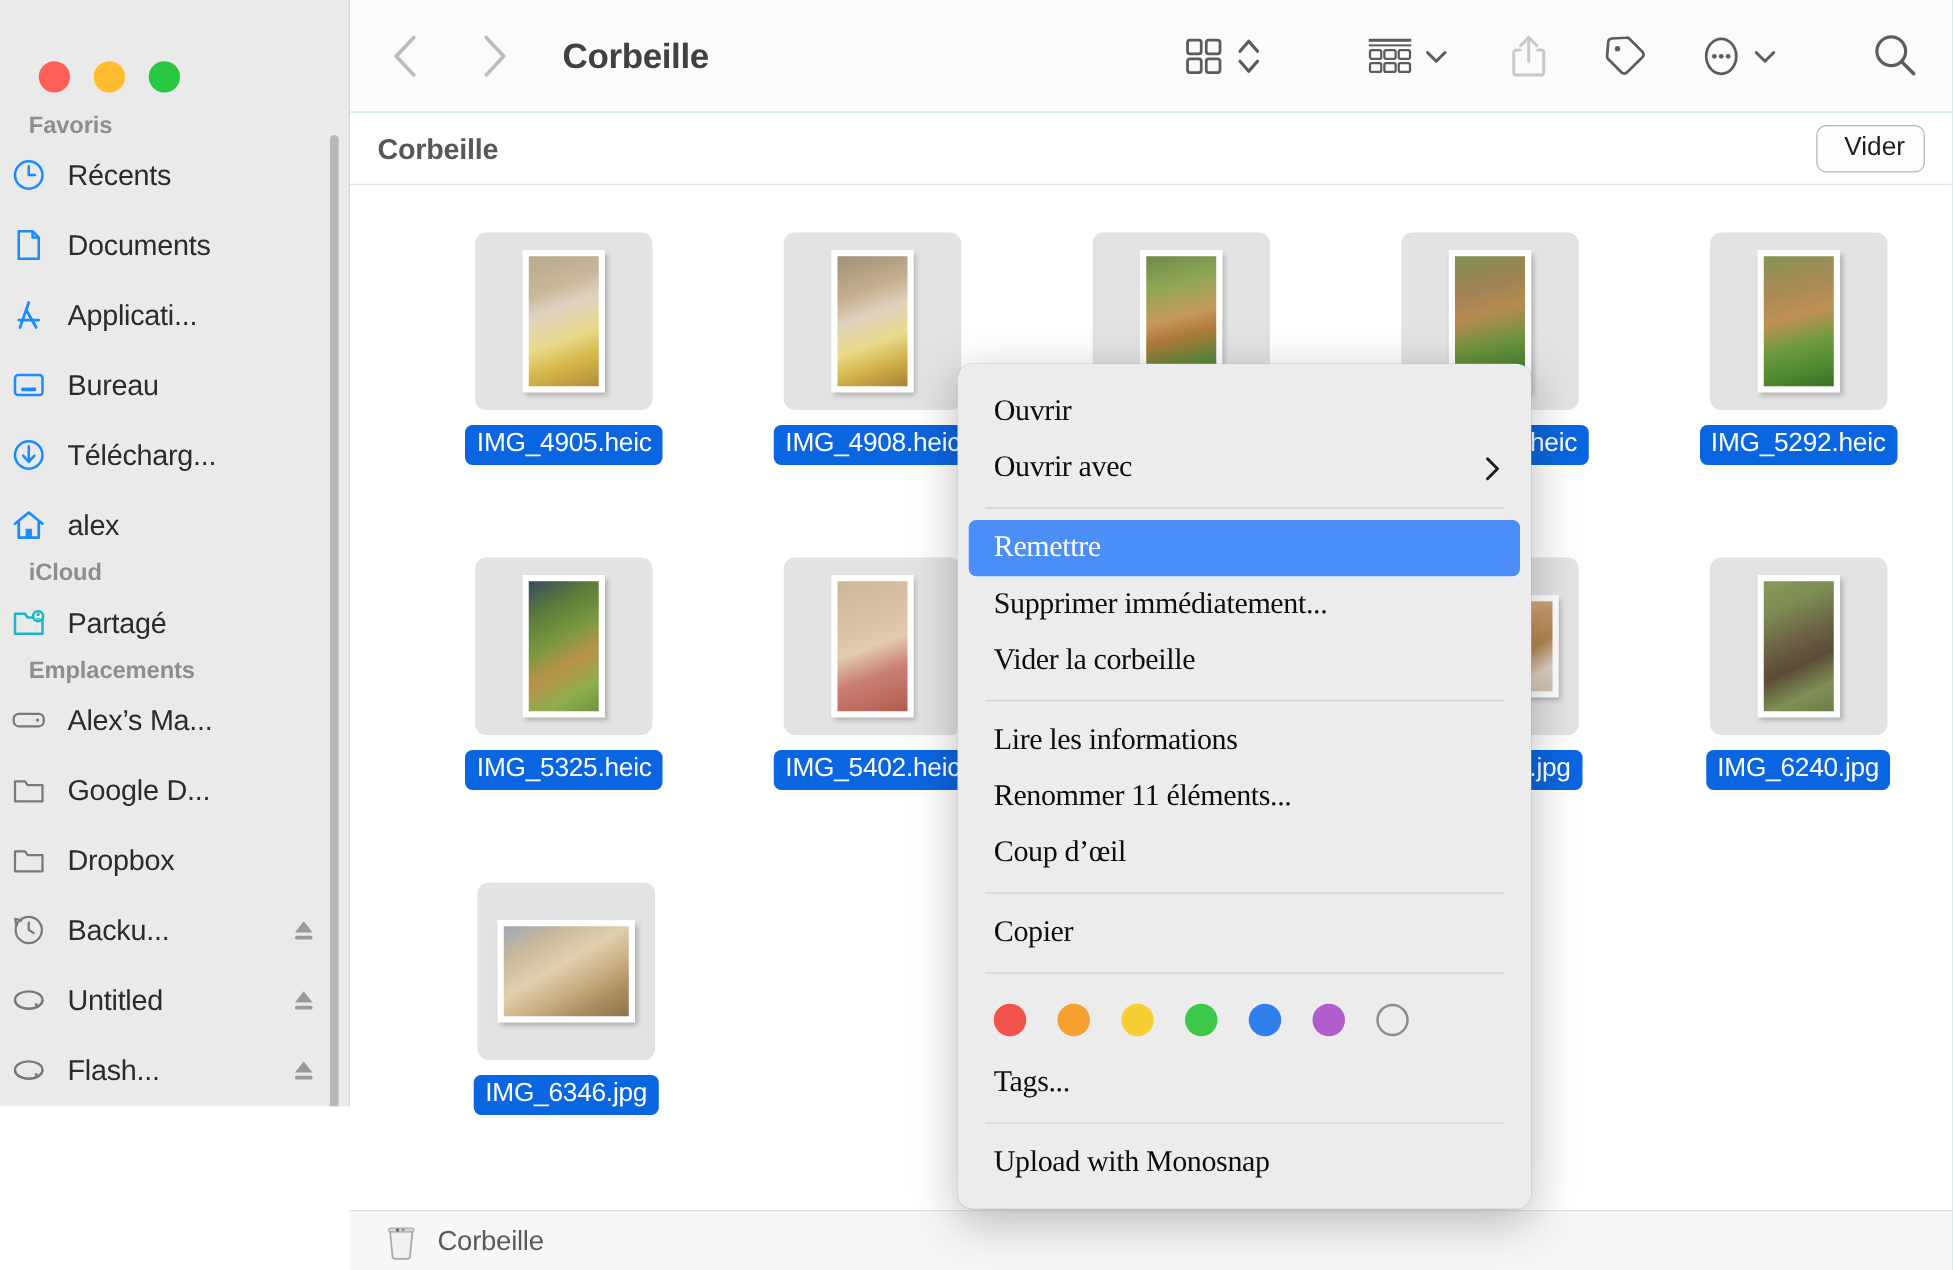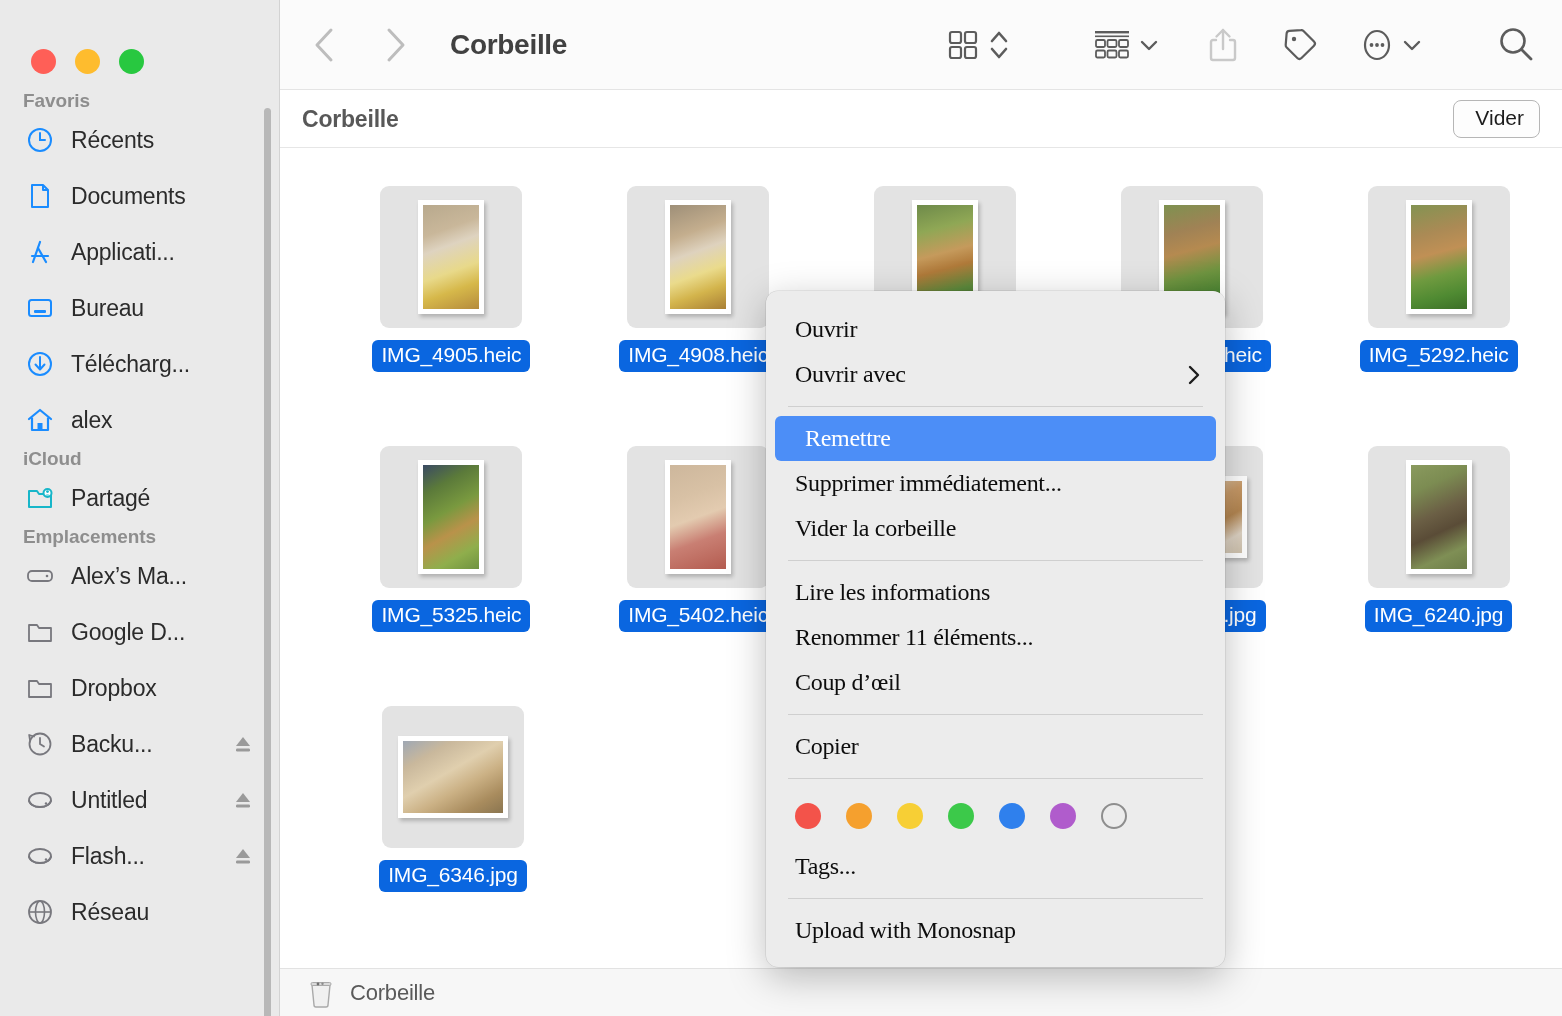--- a/index.html
+++ b/index.html
@@ -7,21 +7,21 @@
     width: 1562px; height: 1016px;
     font-family: "Liberation Sans", sans-serif;
     overflow: hidden;
     background: #ffffff;
     -webkit-font-smoothing: antialiased;
   }
   #root { position: relative; width: 1562px; height: 1016px; display: flex; }
 
   
   .sidebar {
-    width: 280px; height: 1016px;
+    width: 280px; height: 885px;
     background: #eaeaea;
     position: relative;
     flex: 0 0 280px;
     overflow: hidden;
   }
   .traffic-lights {
     display: flex; align-items: center; gap: 19px;
     padding: 33px 0 0 31px;
     height: 90px;
   }
@@ -34,21 +34,21 @@
     font-size: 19px;
     font-weight: 700;
     color: #8e8e8e;
     padding: 0 0 0 23px;
     letter-spacing: -0.1px;
   }
   .sb-group { margin-top: 0; }
   .sb-item {
     display: flex; align-items: center;
     height: 56px;
-    padding-left: 25px;
+    padding-left: 8px;
     gap: 16px;
     color: #2b2b2b;
     font-size: 23px;
     letter-spacing: -0.2px;
     position: relative;
   }
   .sb-icon { width: 30px; height: 30px; flex: 0 0 30px; display: flex; align-items: center; justify-content: center; }
   .sb-label { white-space: nowrap; }
   .eject { margin-left: auto; margin-right: 26px; width: 22px; height: 22px; flex:0 0 22px; }
 
@@ -174,21 +174,21 @@
     font-size: 24px;
     color: #0d0d0d;
     letter-spacing: -0.3px;
     position: relative;
   }
   .ctx-item.selected {
     background: #4c8ef7;
     color: #ffffff;
     margin: 0 9px;
     border-radius: 6px;
-    padding-left: 30px;
+    padding-left: 20px;
   }
   .ctx-arrow { margin-left: auto; display:flex; align-items:center; }
   .ctx-sep { height: 1px; background: #cfcfcf; margin: 9px 22px 9px 22px; }
   .ctx-colors {
     display: flex; align-items: center; gap: 25px;
     padding: 10px 0 10px 29px;
     height: 56px;
   }
   .swatch { width: 26px; height: 26px; border-radius: 50%; }
   .swatch.none { background: transparent; border: 2px solid #8e8e8e; }

